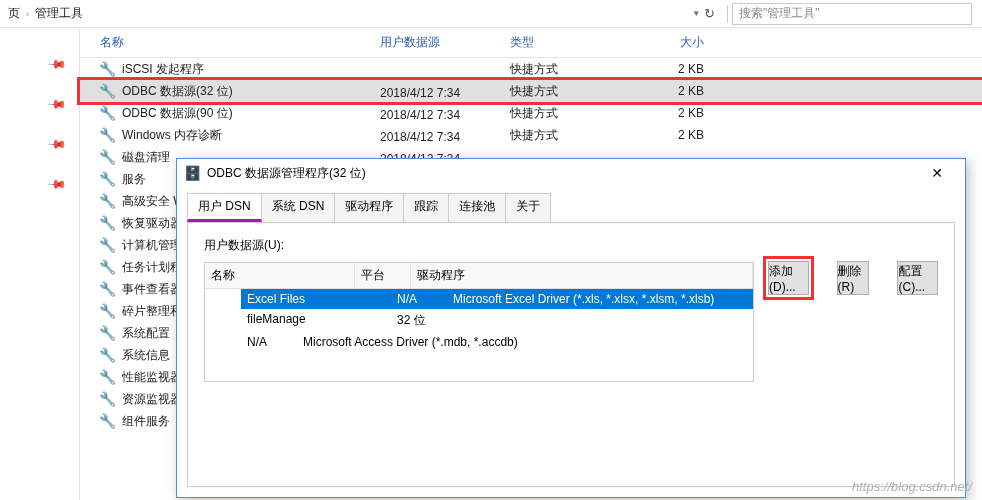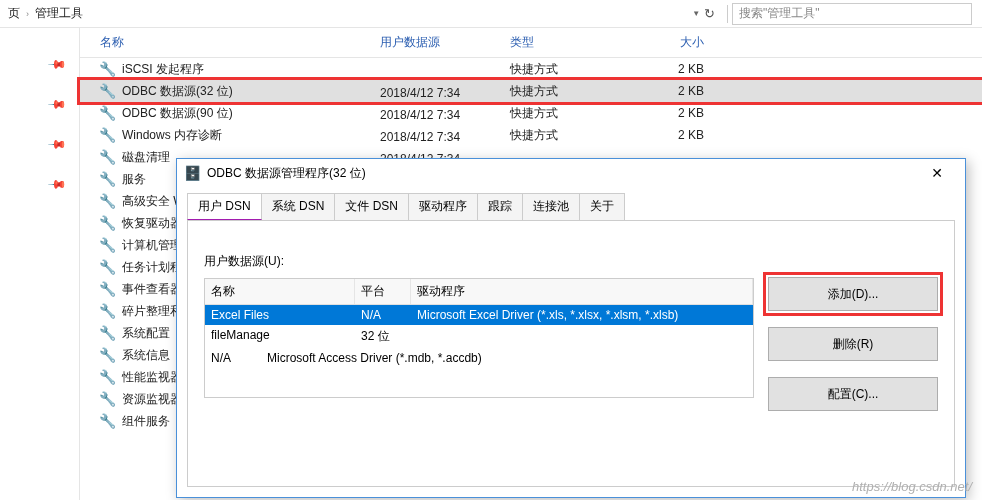--- a/index.html
+++ b/index.html
@@ -31,34 +31,34 @@
   .cell-size { width:80px; text-align:right; color:#555; }
   .mini-icon { width:16px; height:16px; display:inline-flex; align-items:center; justify-content:center; font-size:14px; }
 
   
   .dialog { position:absolute; left:176px; top:158px; width:790px; height:340px; background:#fff; border:1px solid #4a90d9; box-shadow:3px 3px 12px rgba(0,0,0,.25); display:flex; flex-direction:column; }
   .dlg-titlebar { height:28px; display:flex; align-items:center; padding:0 8px; }
   .dlg-title { margin-left:6px; flex:1; }
   .dlg-close { width:40px; text-align:center; font-size:14px; }
   .tab-strip { display:flex; padding:6px 10px 0 10px; gap:0; }
   .tab { padding:4px 10px; border:1px solid #ccc; border-bottom:none; background:#f4f4f4; margin-right:-1px; cursor:default; }
-  .tab.active { background:#fff; position:relative; z-index:2; border-bottom:1px solid #a21caf; }
-  .tab-content { border:1px solid #ccc; margin:0 10px 10px 10px; flex:1; background:#fff; padding:32px 16px; display:flex; gap:14px; }
+  .tab.active { background:#fff; position:relative; z-index:2; border-bottom:3px solid #a21caf; }
+  .tab-content { border:1px solid #ccc; margin:0 10px 10px 10px; flex:1; background:#fff; padding:14px 16px; display:flex; gap:14px; }
   .dsn-left { flex:1; }
   .dsn-label { margin-bottom:8px; }
   .dsn-table { border:1px solid #ccc; height:120px; overflow:hidden; }
   .dsnh { display:flex; background:#f8f8f8; border-bottom:1px solid #e0e0e0; }
   .dsnh > div { padding:4px 6px; border-right:1px solid #e5e5e5; }
-  .dsnr { display:flex; }
+  .dsnr { display:flex;margin-left:36px; }
   .dsnr > div { padding:3px 6px; }
   .dsnr.sel { background:#0078d7; color:#fff; }
   .dc-name { width:150px; }
   .dc-plat { width:56px; }
   .dc-drv { flex:1; }
-  .btn-col { width:170px; display:flex; flex-direction:column; gap:16px; padding-top:24px; }
+  .btn-col { width:170px; display:flex; gap:28px; padding-top:24px; }
   .btn { height:34px; background:#e1e1e1; border:1px solid #adadad; display:flex; align-items:center; justify-content:center; }
   .btn.primary { outline:3px solid #e33; outline-offset:2px; }
   .watermark { position:absolute; right:10px; bottom:6px; color:#b0b0b0; font-style:italic; font-size:13px; }
 </style>
 </head>
 <body>
 
 <div class="top-bar">
   <div class="breadcrumb">
     <span>页</span>
@@ -250,21 +250,20 @@
 
 <div class="dialog">
   <div class="dlg-titlebar">
     <span class="mini-icon">🗄️</span>
     <span class="dlg-title">ODBC 数据源管理程序(32 位)</span>
     <span class="dlg-close">✕</span>
   </div>
   <div class="tab-strip" id="tab-strip">
       <div class="tab active">用户 DSN</div>
       <div class="tab">系统 DSN</div>
-      <div class="tab">文件 DSN</div>
       <div class="tab">驱动程序</div>
       <div class="tab">跟踪</div>
       <div class="tab">连接池</div>
       <div class="tab">关于</div>
     </div>
   <div class="tab-content">
     <div class="dsn-left">
       <div class="dsn-label">用户数据源(U):</div>
       <div class="dsn-table">
         <div class="dsnh">

